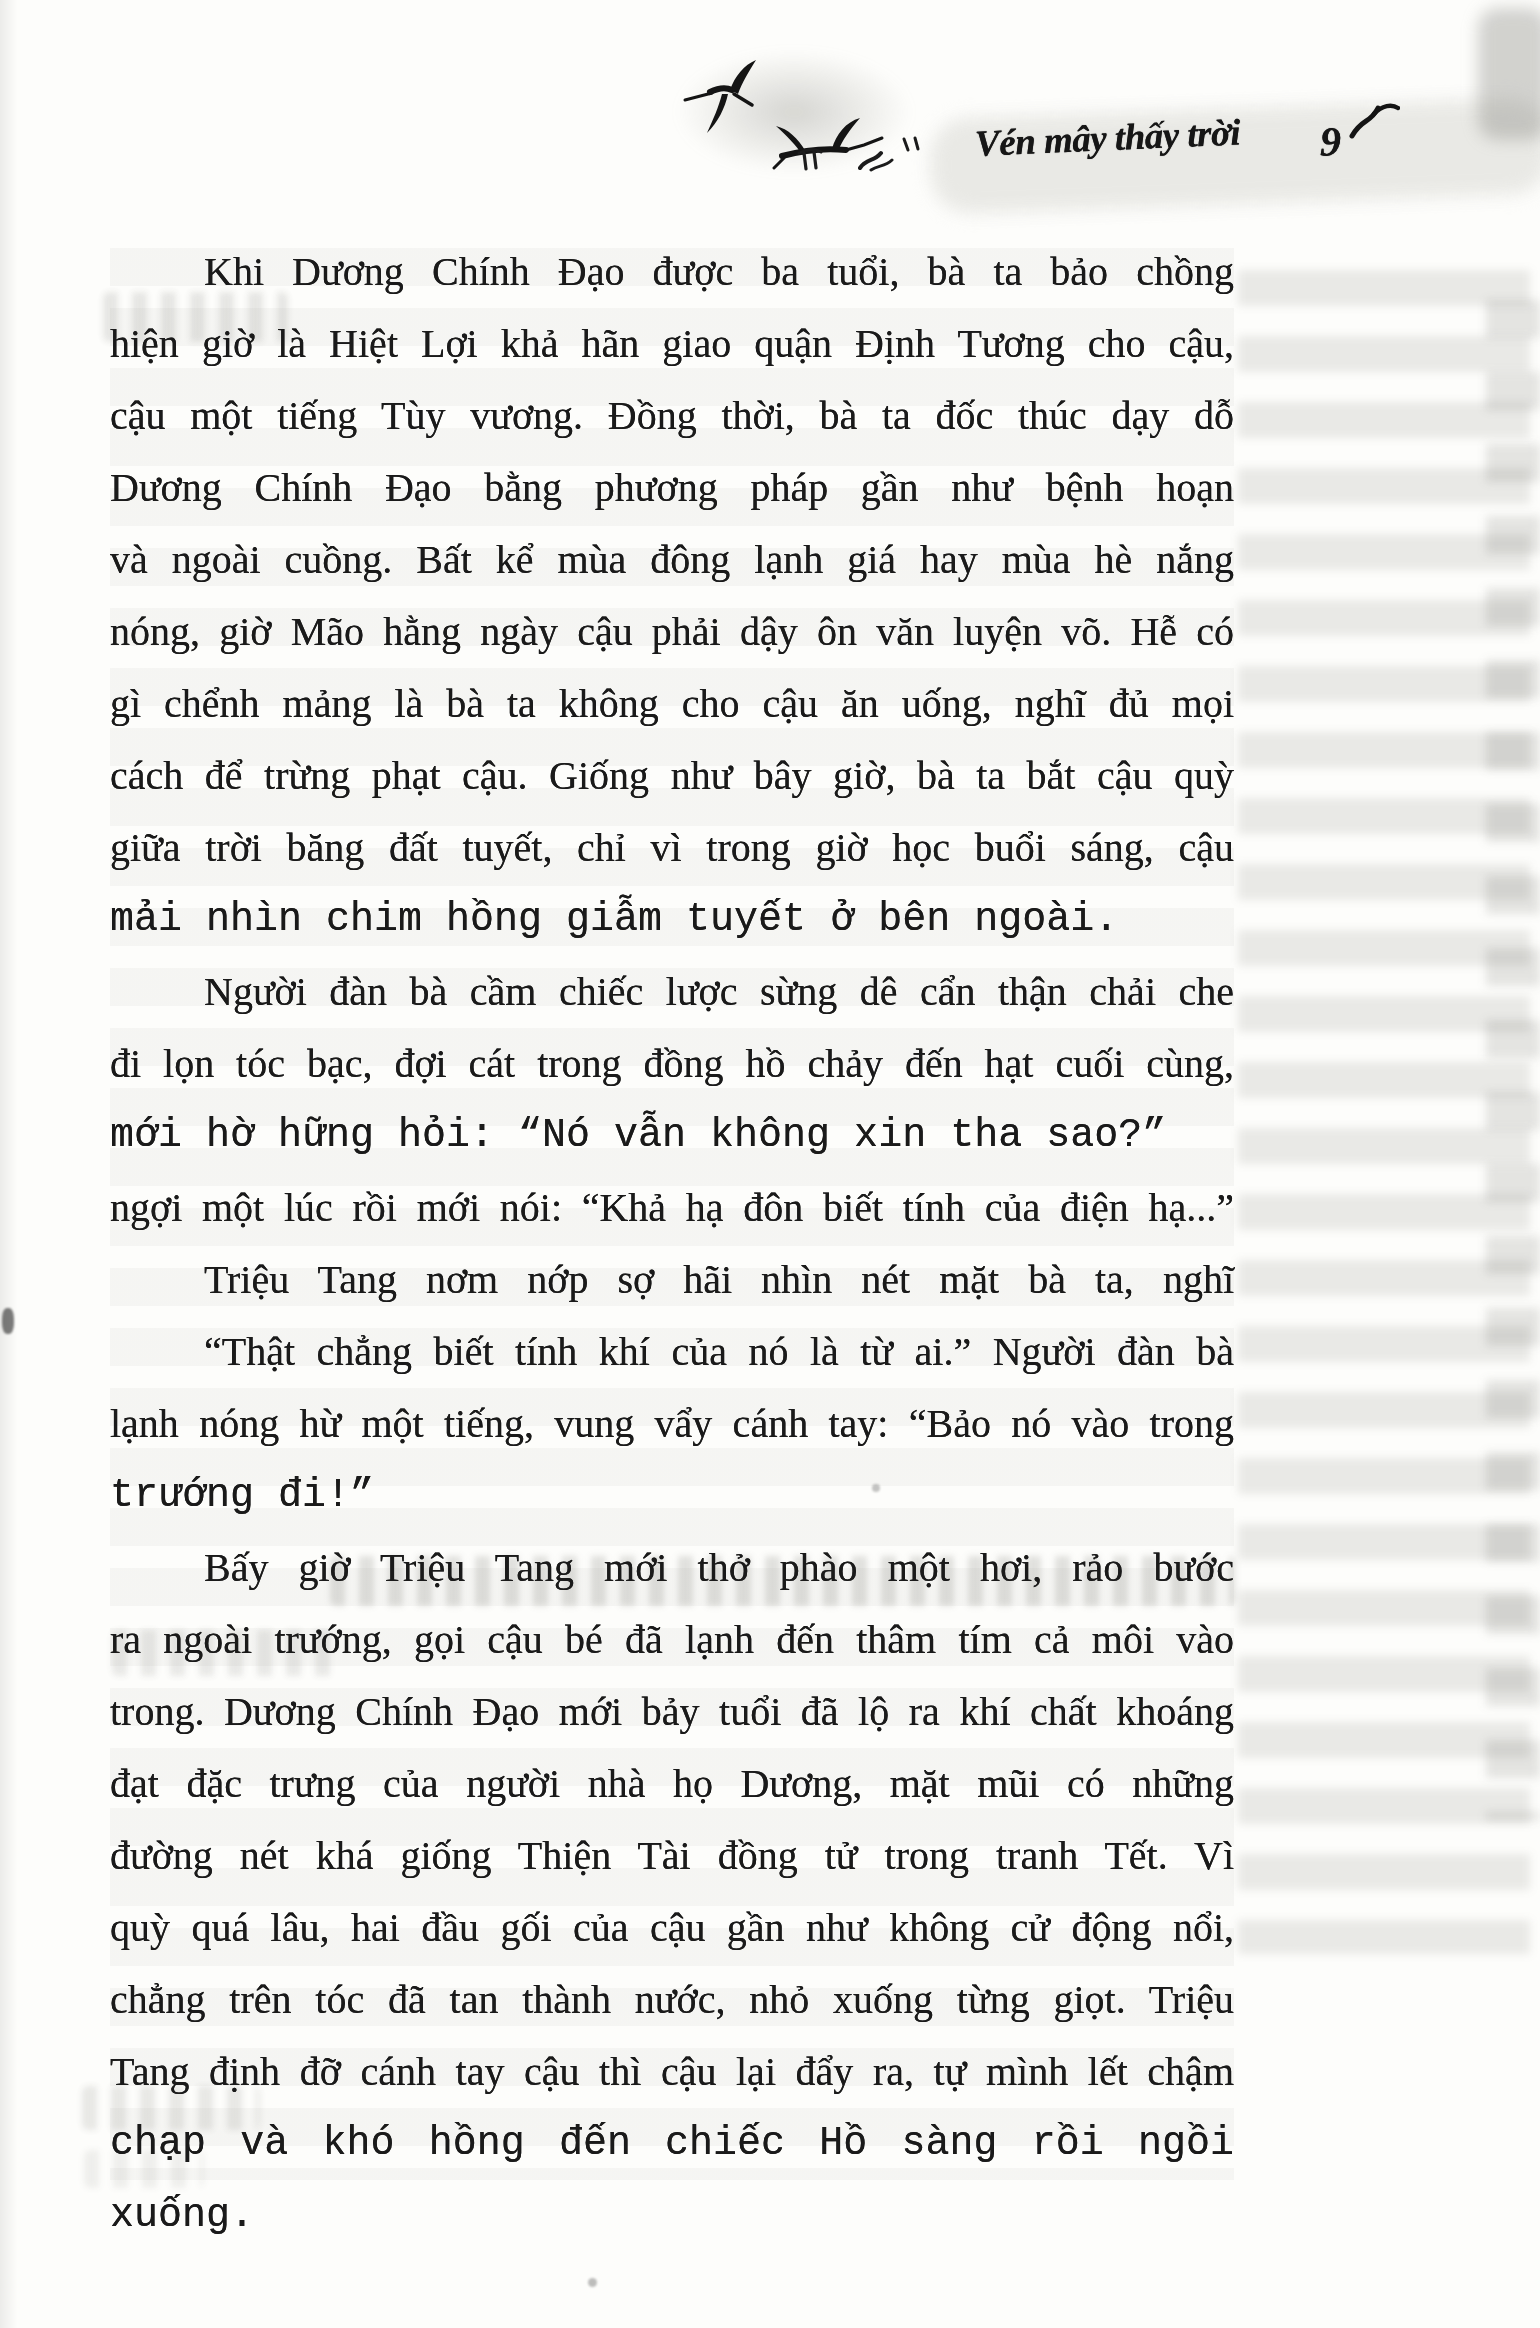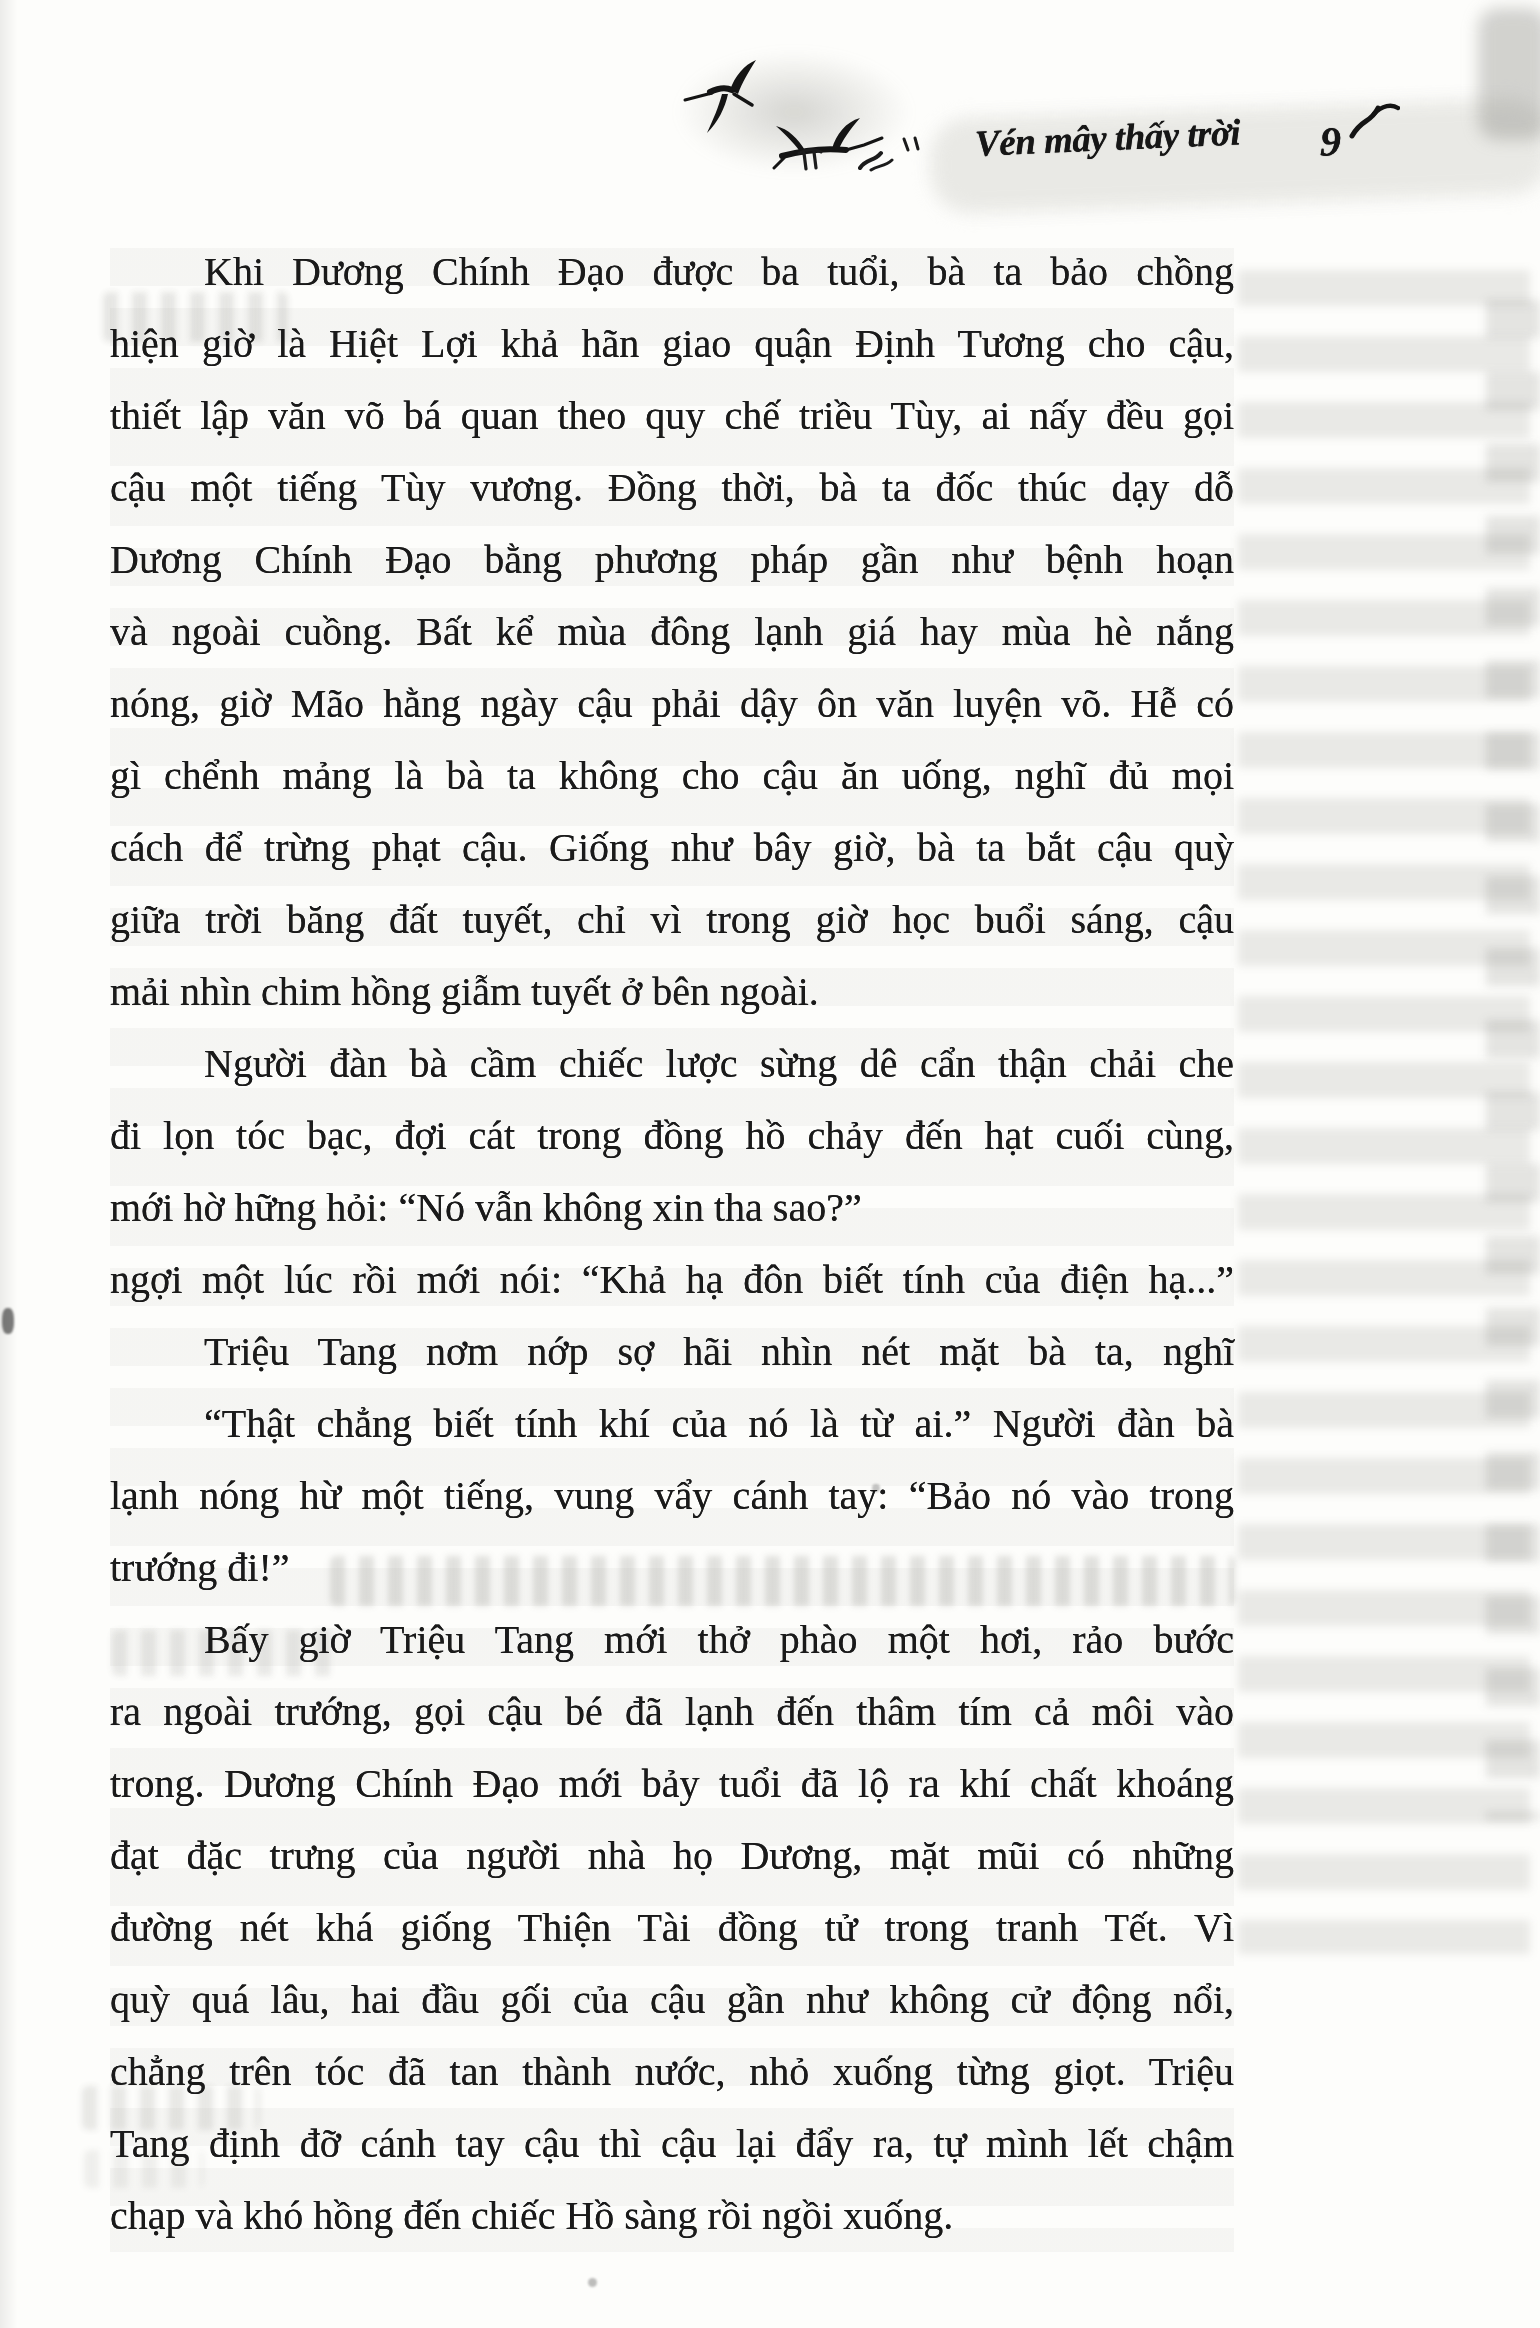--- a/index.html
+++ b/index.html
@@ -78,21 +78,21 @@
     background:repeating-linear-gradient(180deg,
       rgba(120,120,112,0.06) 12px,rgba(120,120,112,0.06) 50px,
       rgba(0,0,0,0) 50px,rgba(0,0,0,0) 72px);
   }
   .line{
     height:72px;
     text-align:justify;
     text-align-last:justify;
   }
   .line.first{padding-left:94px;}
-  .line.last{text-align-last:left;}
+  .line.last{text-align-last:left;font-family:Liberation Mono, monospace;}
 </style>
 </head>
 <body>
 
 <div class="page">
 
   <div class="binding-shade"></div>
 
   <div class="header-wash"></div>
   <div class="crane-wash"></div>
@@ -142,21 +142,20 @@
   <div class="right-edge-strip"></div>
   <div class="ghost ghost-stripes" style="left:103px;top:292px;width:185px;height:50px;opacity:.8;"></div>
   <div class="ghost ghost-stripes" style="left:330px;top:1556px;width:905px;height:50px;"></div>
   <div class="ghost ghost-stripes" style="left:112px;top:1630px;width:230px;height:46px;opacity:.7;"></div>
   <div class="ghost ghost-stripes" style="left:82px;top:2086px;width:178px;height:44px;opacity:.75;"></div>
   <div class="ghost ghost-stripes" style="left:84px;top:2150px;width:120px;height:38px;opacity:.5;"></div>
 
   <main class="body-text">
       <div class="line first">Khi Dương Chính Đạo được ba tuổi, bà ta bảo chồng</div>
       <div class="line">hiện giờ là Hiệt Lợi khả hãn giao quận Định Tương cho cậu,</div>
-      <div class="line">thiết lập văn võ bá quan theo quy chế triều Tùy, ai nấy đều gọi</div>
       <div class="line">cậu một tiếng Tùy vương. Đồng thời, bà ta đốc thúc dạy dỗ</div>
       <div class="line">Dương Chính Đạo bằng phương pháp gần như bệnh hoạn</div>
       <div class="line">và ngoài cuồng. Bất kể mùa đông lạnh giá hay mùa hè nắng</div>
       <div class="line">nóng, giờ Mão hằng ngày cậu phải dậy ôn văn luyện võ. Hễ có</div>
       <div class="line">gì chểnh mảng là bà ta không cho cậu ăn uống, nghĩ đủ mọi</div>
       <div class="line">cách để trừng phạt cậu. Giống như bây giờ, bà ta bắt cậu quỳ</div>
       <div class="line">giữa trời băng đất tuyết, chỉ vì trong giờ học buổi sáng, cậu</div>
       <div class="line last">mải nhìn chim hồng giẫm tuyết ở bên ngoài.</div>
       <div class="line first">Người đàn bà cầm chiếc lược sừng dê cẩn thận chải che</div>
       <div class="line">đi lọn tóc bạc, đợi cát trong đồng hồ chảy đến hạt cuối cùng,</div>

